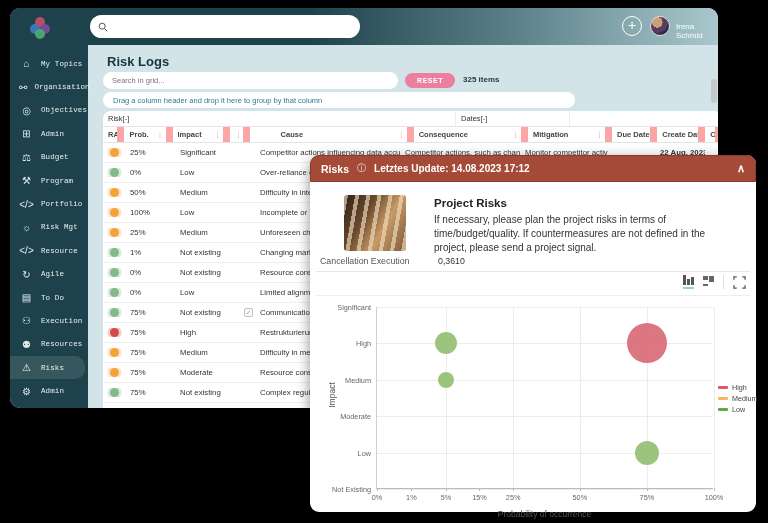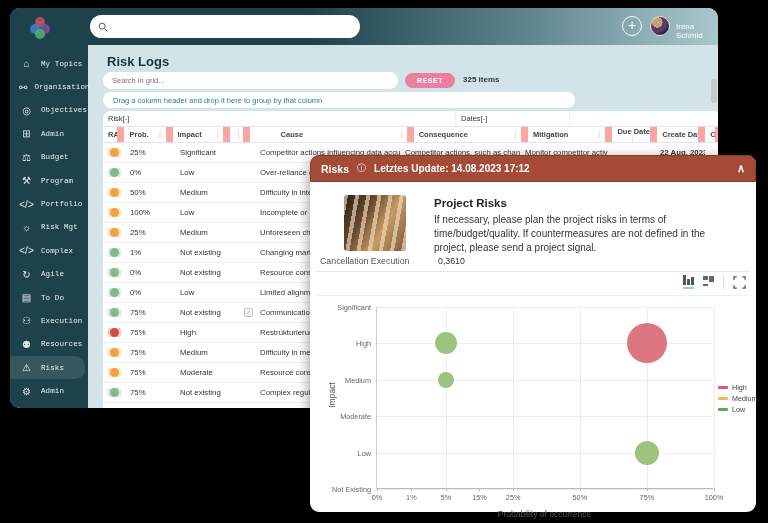--- a/index.html
+++ b/index.html
@@ -167,21 +167,21 @@
           <div class="side-item">
             <span class="ic">&lt;/&gt;</span>
             <span class="lb">Portfolio</span>
           </div>
           <div class="side-item">
             <span class="ic">☼</span>
             <span class="lb">Risk Mgt</span>
           </div>
           <div class="side-item">
             <span class="ic">&lt;/&gt;</span>
-            <span class="lb">Complex</span>
+            <span class="lb">Resource</span>
           </div>
           <div class="side-item">
             <span class="ic">↻</span>
             <span class="lb">Agile</span>
           </div>
           <div class="side-item">
             <span class="ic">▤</span>
             <span class="lb">To Do</span>
           </div>
           <div class="side-item">
@@ -239,21 +239,21 @@
               <span class="menu-dots">⋮</span>
             </div>
             <div class="hcell" style="width: 120px;">
               <b>Consequence</b>
               <span class="menu-dots">⋮</span>
             </div>
             <div class="hcell" style="width: 88px;">
               <b>Mitigation</b>
               <span class="menu-dots">⋮</span>
             </div>
-            <div class="hcell" style="width: 47px; flex-direction: column;">
+            <div class="hcell" style="width: 47px;">
               <b>Due Date</b>
               <span class="menu-dots">⋮</span>
             </div>
             <div class="hcell" style="width: 50px;">
               <b>Create Date</b>
               <span class="menu-dots">⋮</span>
             </div>
             <div class="hcell" style="width: 17px;">
               <b>Close ...</b>
             </div>

